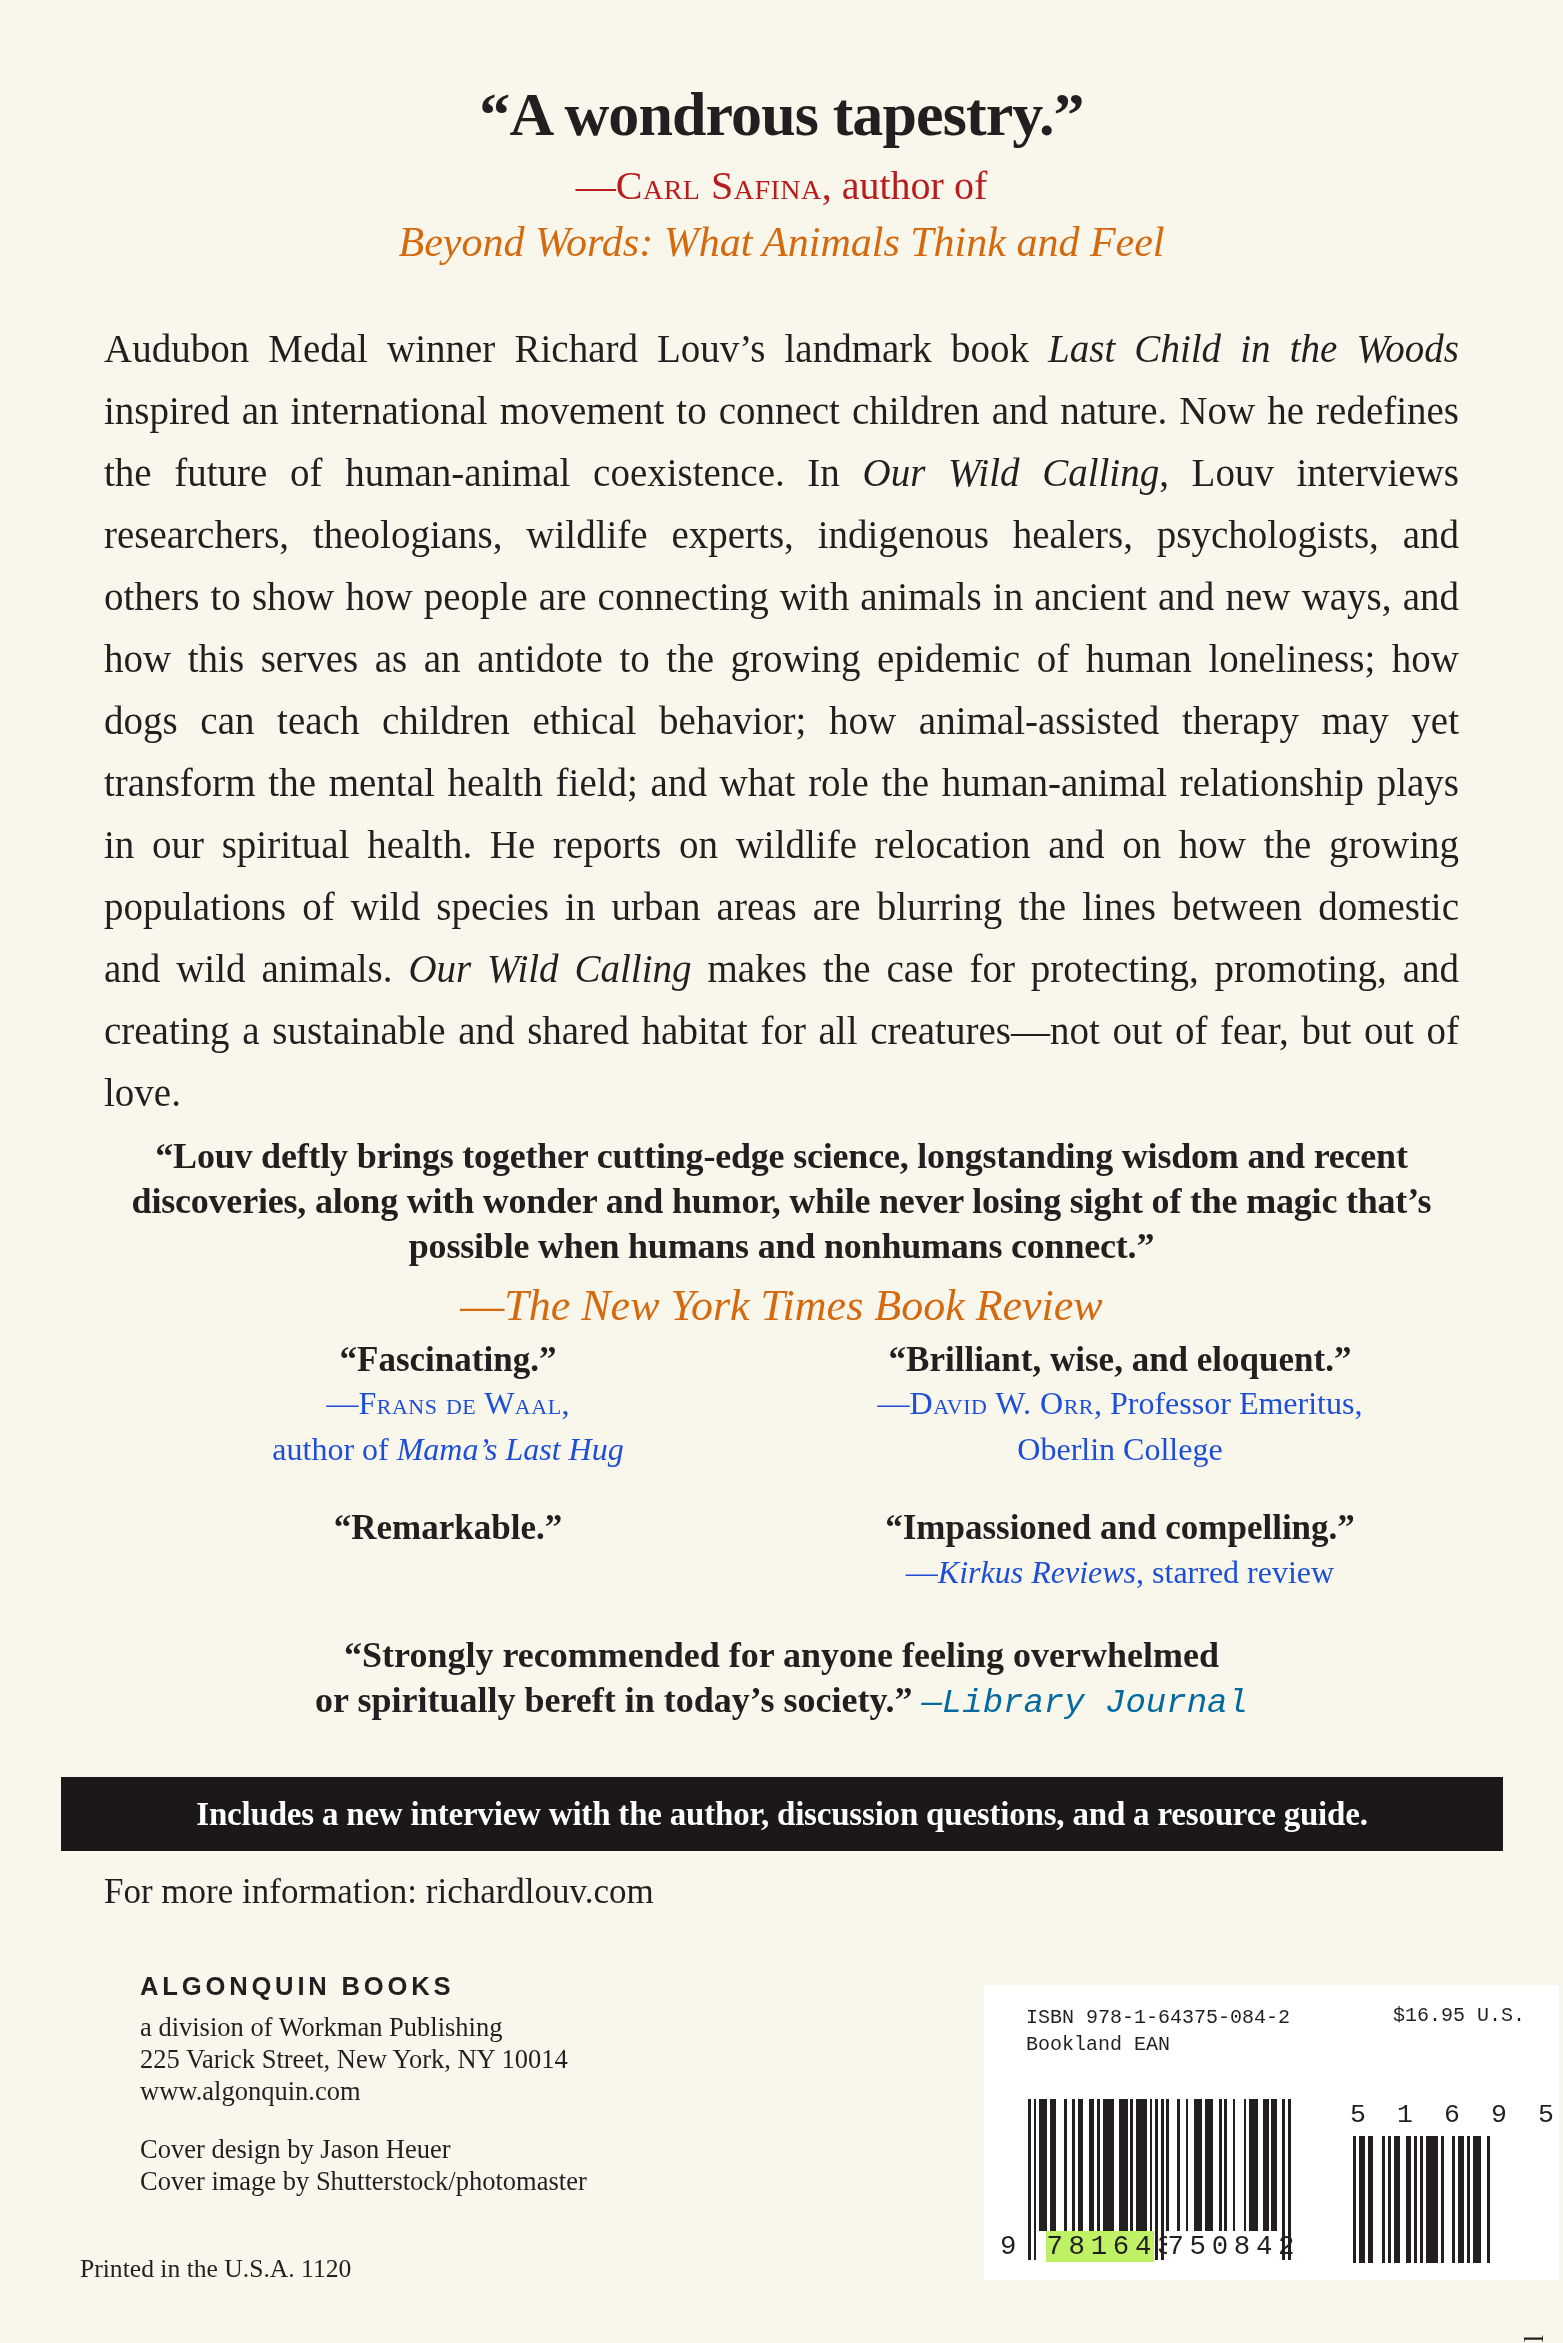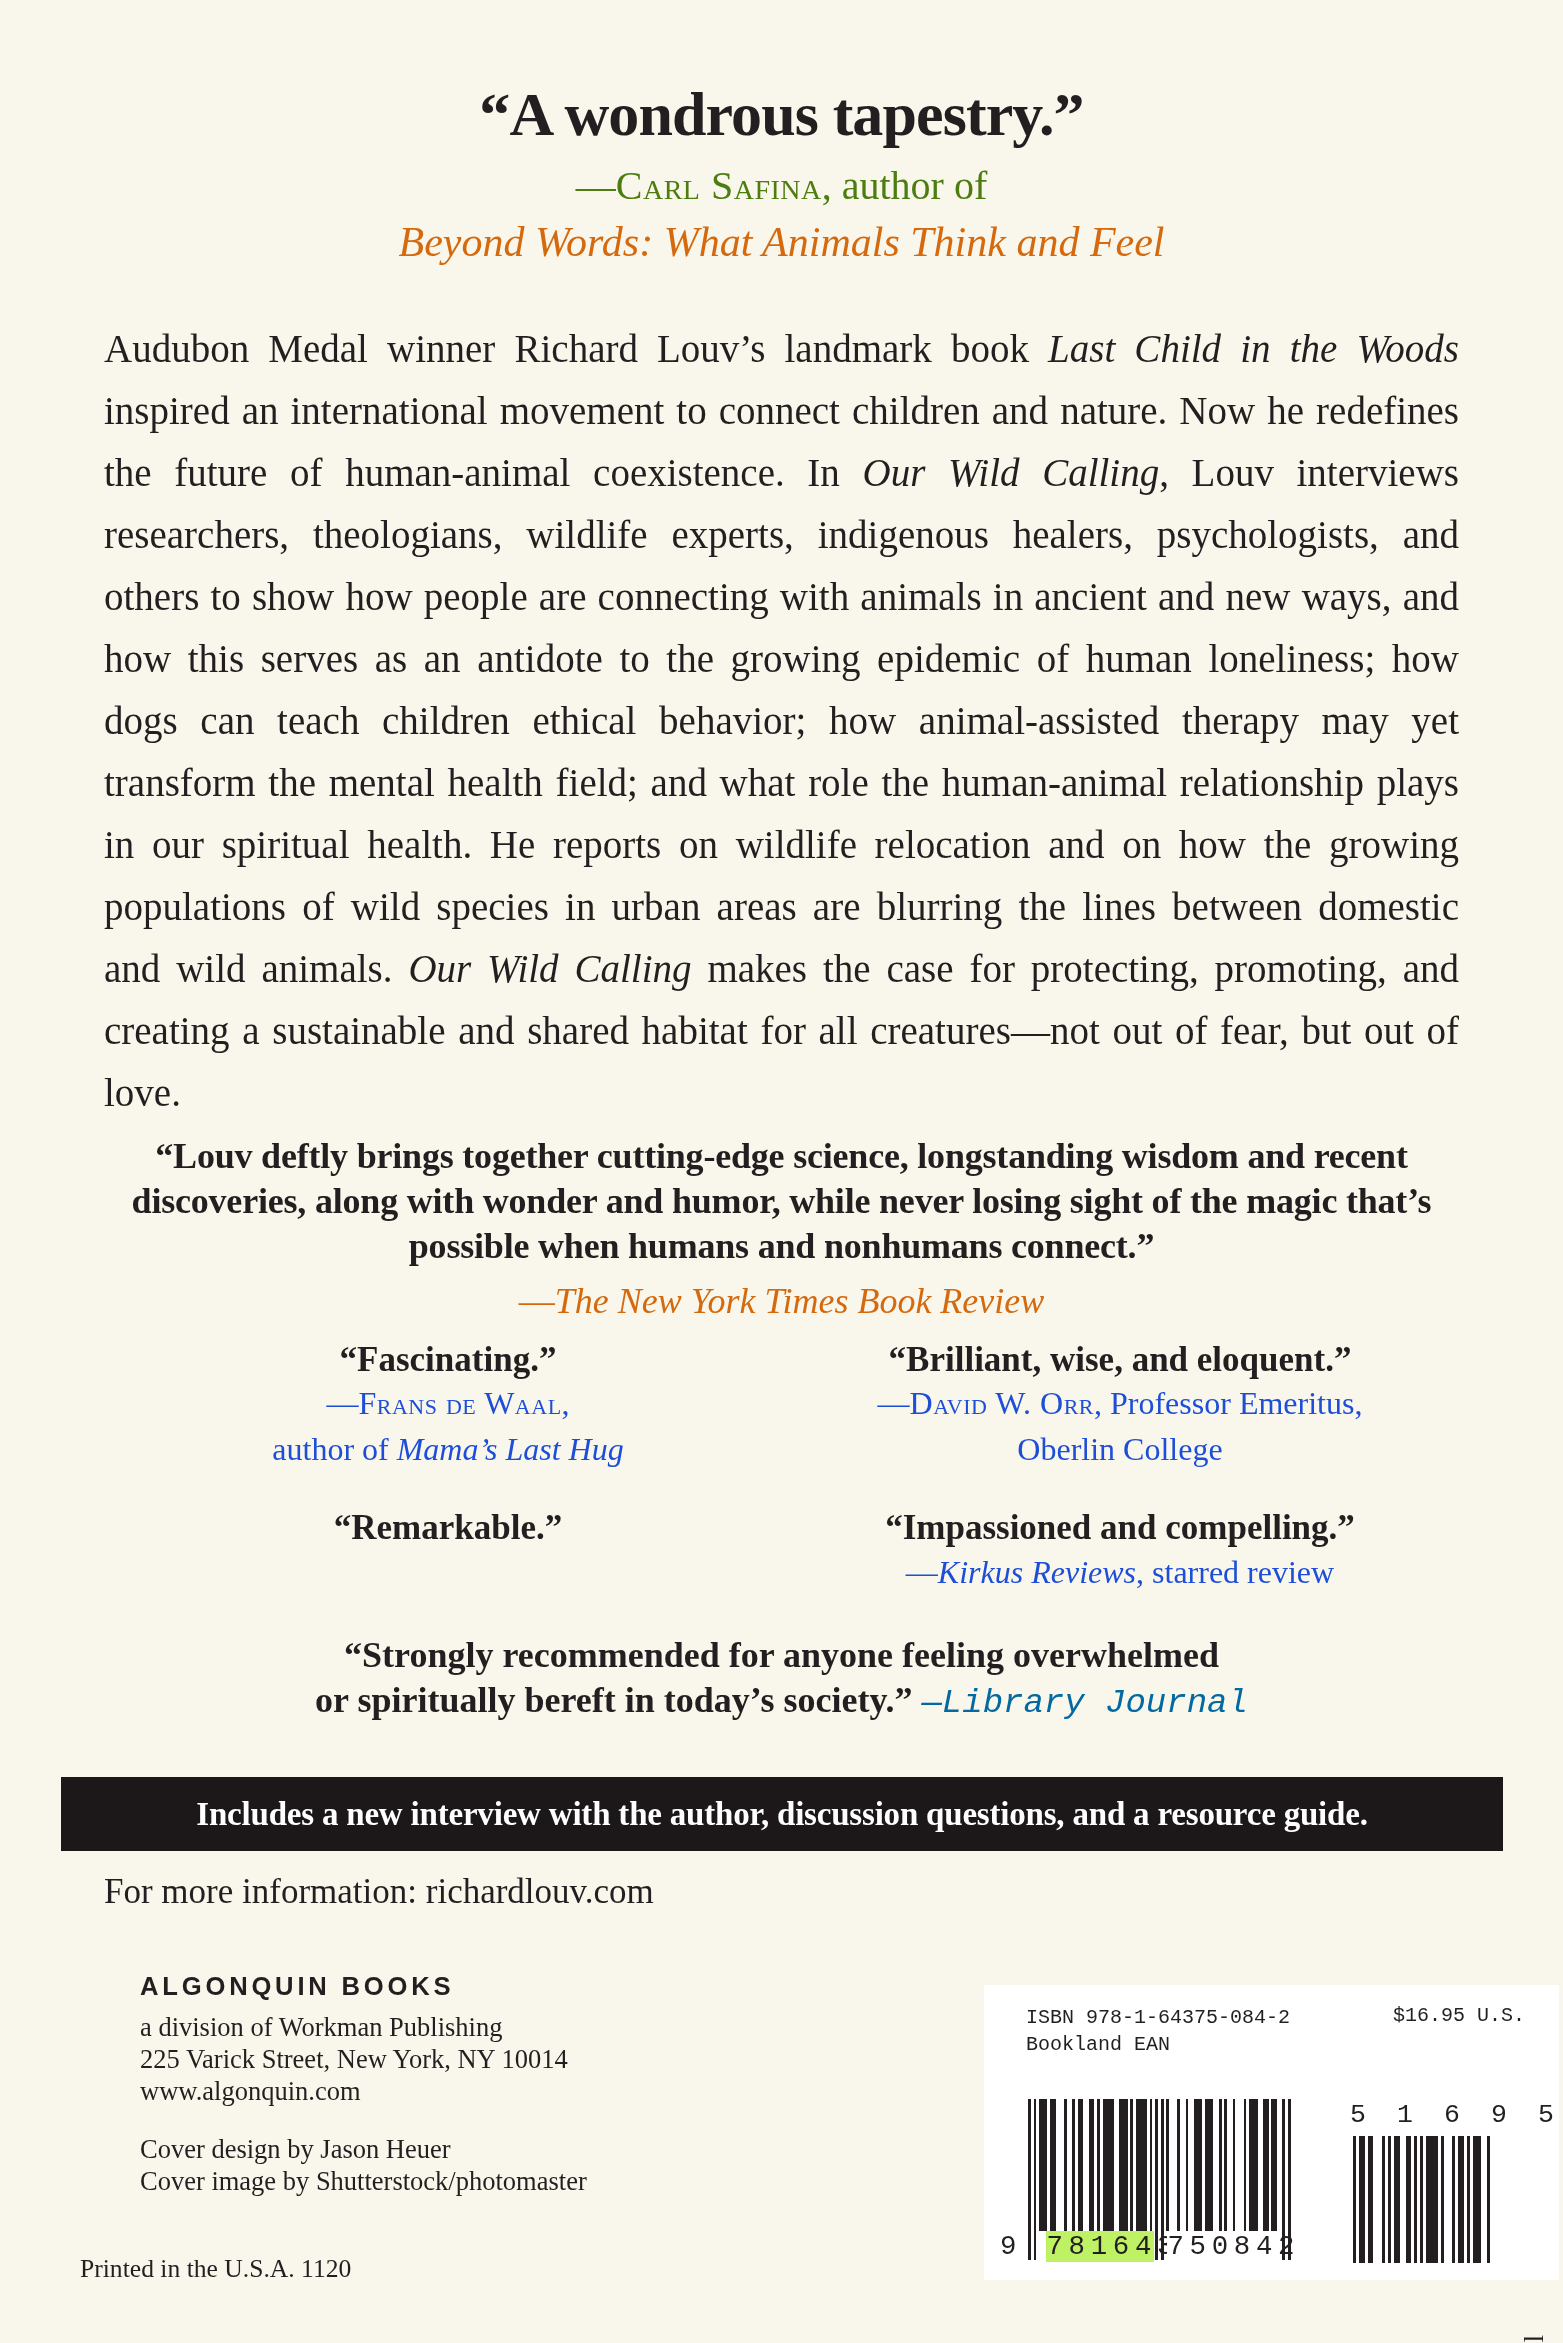--- a/index.html
+++ b/index.html
@@ -6,31 +6,31 @@
   body{width:1563px;background:#e8e5dc;}
   .cover{position:relative;width:1563px;height:2343px;background:#f9f6ec;overflow:hidden;
          font-family:"Liberation Serif", serif;color:#231f20;}
   .seg-i{font-style:italic;}
   .seg-sc{font-variant:small-caps;letter-spacing:0.5px;}
   .orange{color:#d4690e;}
 
   
   .header{position:absolute;top:83px;left:0;right:0;text-align:center;}
   .header-quote{font-size:62px;font-weight:bold;letter-spacing:-0.9px;line-height:1;}
-  .header-attr{font-size:40px;color:#4d7c0f;margin-top:21px;line-height:1;}
+  .header-attr{font-size:40px;color:#b91c1c;margin-top:21px;line-height:1;}
   .header-work{font-size:42px;color:#d4690e;margin-top:15px;line-height:1;font-style:italic;}
 
   
   .synopsis{position:absolute;top:318px;left:104px;width:1355px;font-size:39px;line-height:62px;
             text-align:justify;word-spacing:0.9px;}
 
   
   .nyt{position:absolute;top:1134px;left:0;right:0;text-align:center;}
   .nyt-quote{font-size:36px;font-weight:bold;line-height:45px;max-width:1420px;margin:0 auto;letter-spacing:-0.2px;}
-  .nyt-attr{font-size:36px;color:#d4690e;margin-top:11.4px;}
+  .nyt-attr{font-size:44px;color:#d4690e;margin-top:11.4px;}
 
   
   .reviews{position:absolute;top:1340px;left:79px;width:1344px;display:grid;
            grid-template-columns:738px 606px;row-gap:36px;}
   .rev-cell{text-align:center;}
   .rev-quote{font-size:35px;font-weight:bold;line-height:1.15;}
   .rev-attr{font-size:32px;color:#1d4ed8;line-height:46px;}
 
   
   .library{position:absolute;top:1633px;left:0;right:0;text-align:center;line-height:45px;}

